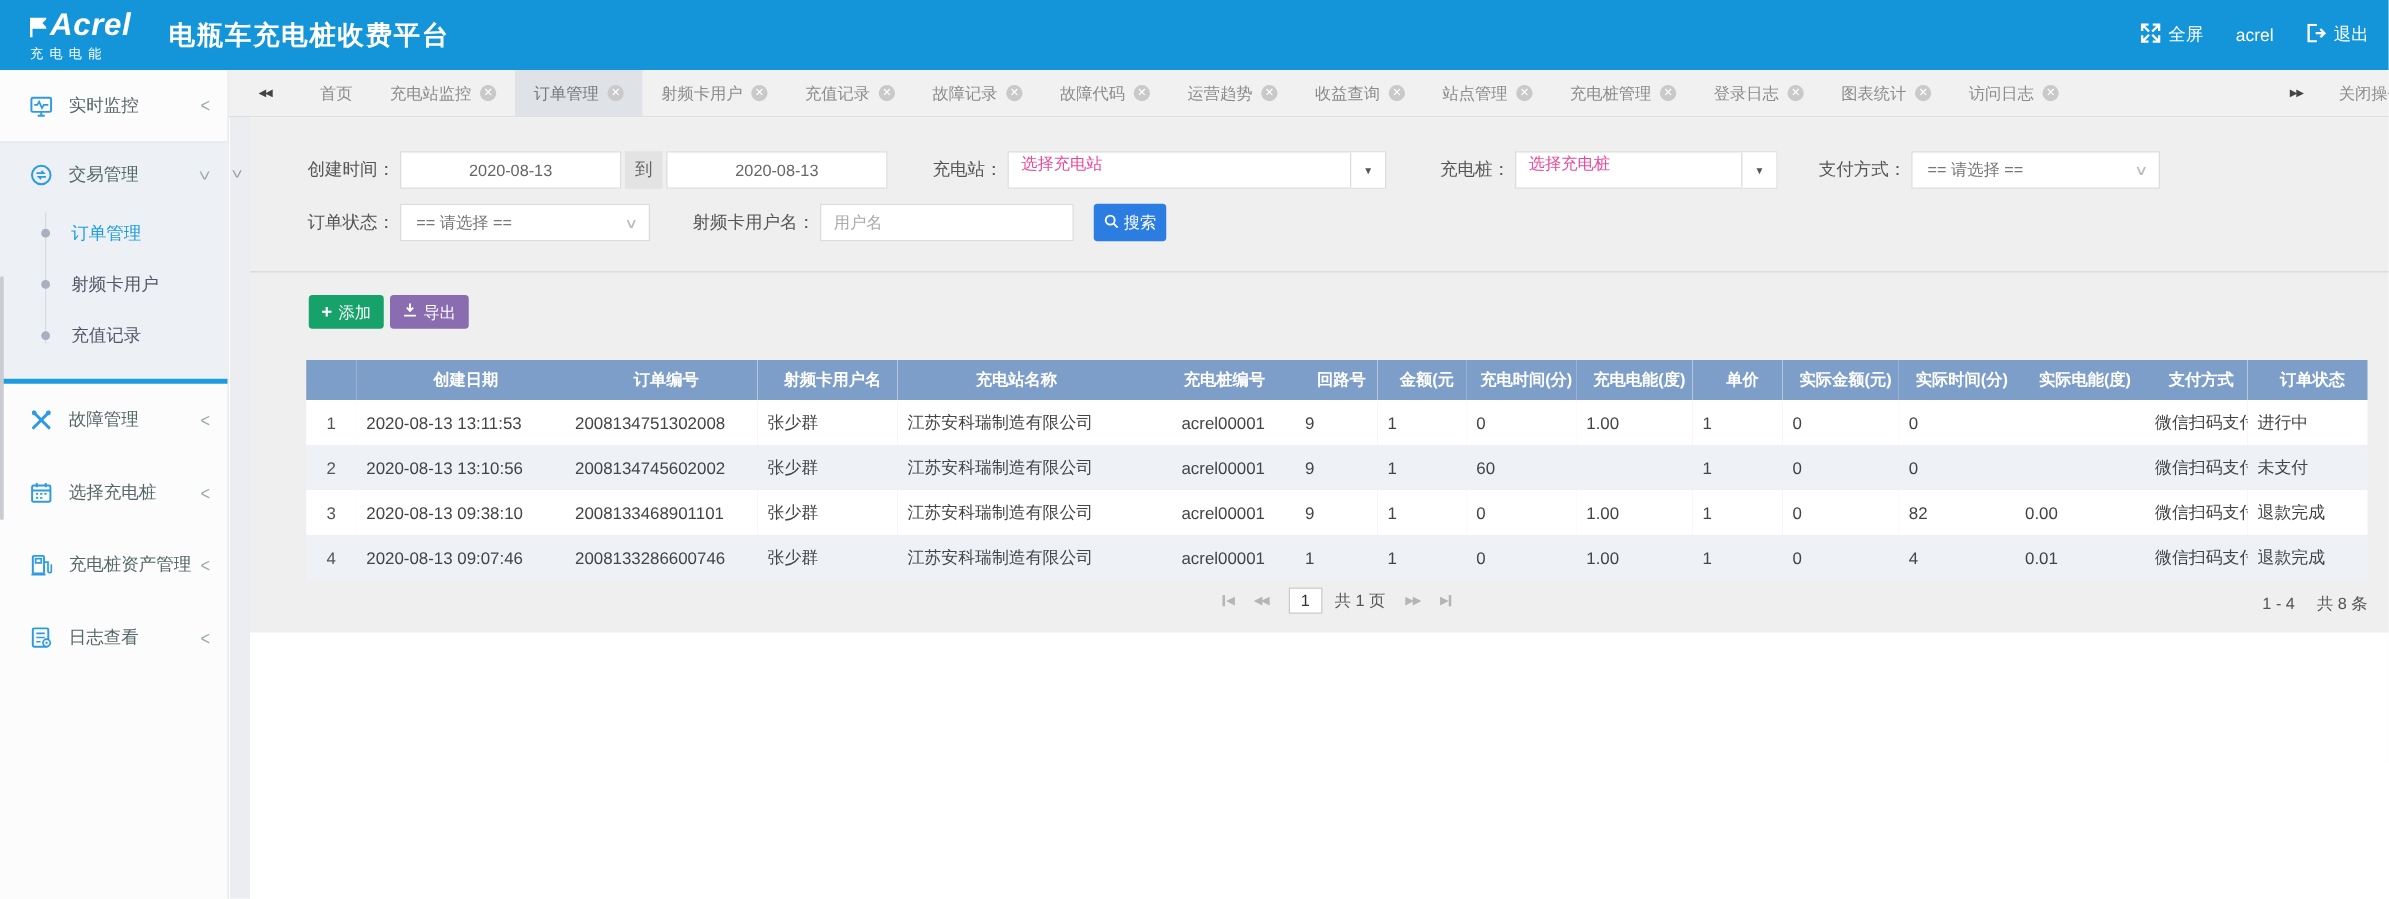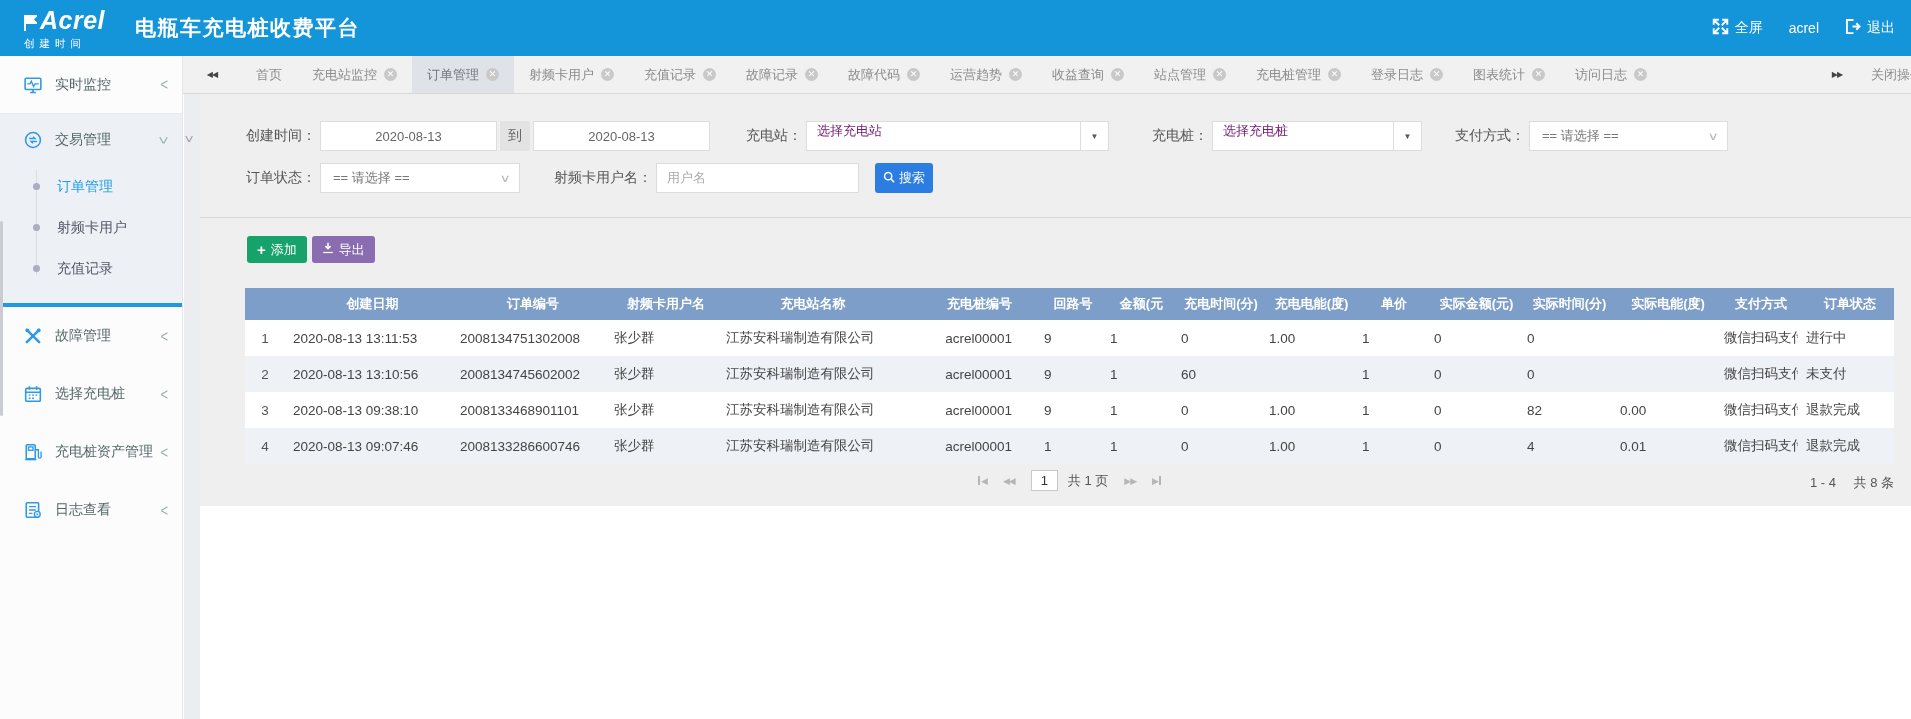--- a/index.html
+++ b/index.html
@@ -53,21 +53,21 @@
   
   .filter { position:absolute; top:0; left:0; width:100%; height:124px; border-bottom:1px solid #d9d9d9; font-size:14px; }
   .f-row { position:absolute; left:46px; display:flex; align-items:center; }
   .f-row1 { top:27px; }
   .f-row2 { top:69px; }
   .f-label { color:#555; }
   .inp { background:#fff; border:1px solid #dcdcdc; height:30px; font-size:13px; color:#666; display:flex; align-items:center; }
   .date-inp { width:177px; justify-content:center; }
   .to-box { width:30px; height:30px; background:#e3e3e3; display:flex; align-items:center; justify-content:center; color:#666; margin:0 3px; }
   .combo { display:flex; align-items:stretch; }
-  .combo .c-text { padding-left:10px; color:#701a75; }
+  .combo .c-text { padding-left:10px; color:#ec4899; }
   .combo .c-arrow { width:28px; border-left:1px solid #dcdcdc; display:flex; align-items:center; justify-content:center; color:#555; font-size:8px; background:#fff; }
   .sel { position:relative; padding-left:12px; color:#777; }
   .sel .v-arrow { position:absolute; right:10px; top:8px; color:#bbb; font-size:11px; transform:scaleX(1.4); }
   .ph { color:#aaa; }
   .gap4 { width:4px; } .gap36 { width:36px; } .gap43 { width:43px; } .gap33 { width:33px; } .gap34 { width:34px; }
   .search-btn { margin-left:16px; width:58px; height:30px; background:#2b7de1; border-radius:3px; color:#fff; font-size:13px; display:flex; align-items:center; justify-content:center; gap:4px; cursor:pointer; }
 
   
   .toolbar { position:absolute; top:142px; left:47px; display:flex; gap:5px; }
   .tb-btn { height:27px; border-radius:3px; color:#fff; font-size:13px; display:flex; align-items:center; justify-content:center; gap:5px; padding:0 10px; cursor:pointer; }
@@ -101,21 +101,21 @@
 <div class="header">
   <div class="logo">
     <div class="logo-top">
       <span class="logo-flag">
         <svg width="13" height="16" viewBox="0 0 13 16">
             <path d="M1 0 v16 M1 1 h11 l-3.5 3.5 3.5 3.5 H1" stroke="#fff" stroke-width="2" fill="#fff"></path>
           </svg>
       </span>
       <span>Acrel</span>
     </div>
-    <div class="logo-sub">创建时间</div>
+    <div class="logo-sub">充电电能</div>
   </div>
   <div class="app-title">电瓶车充电桩收费平台</div>
   <div class="header-right">
     <div class="hr-item">
       <span>
         <svg width="17" height="17" viewBox="0 0 20 20">
             <path d="M8 2 H2 V8 M12 2 H18 V8 M18 12 V18 H12 M8 18 H2 V12 M3 3 L8.5 8.5 M17 3 L11.5 8.5 M17 17 L11.5 11.5 M3 17 L8.5 11.5" stroke="#fff" stroke-width="2.2" fill="none"></path>
           </svg>
       </span>
       <span>全屏</span>

